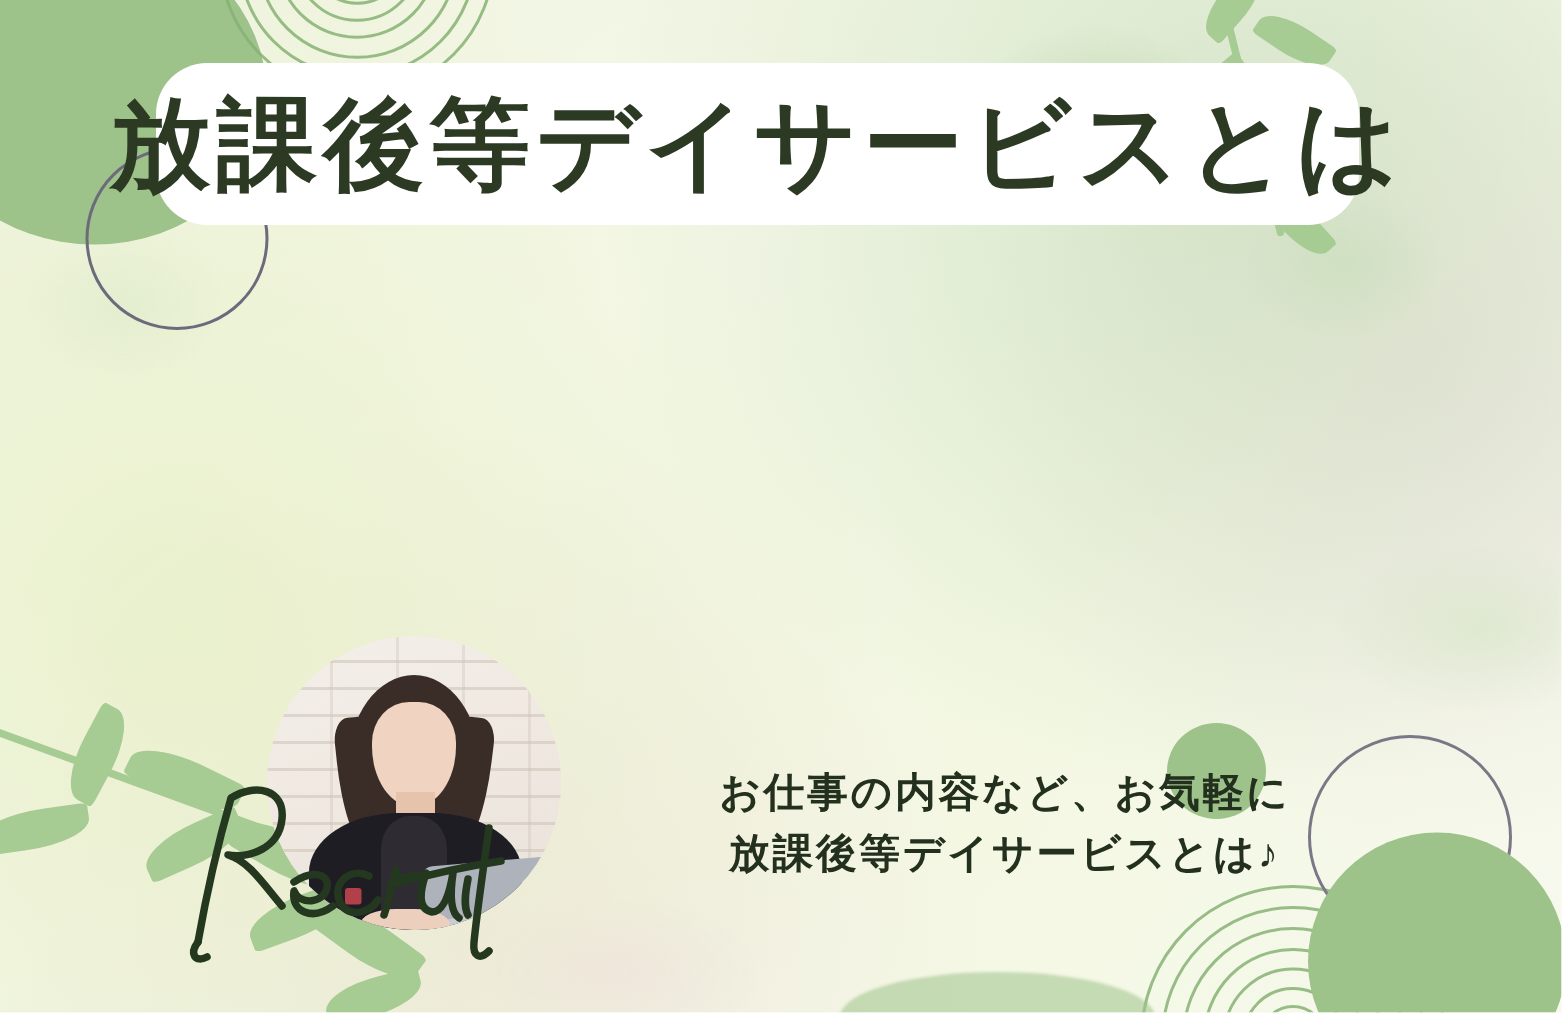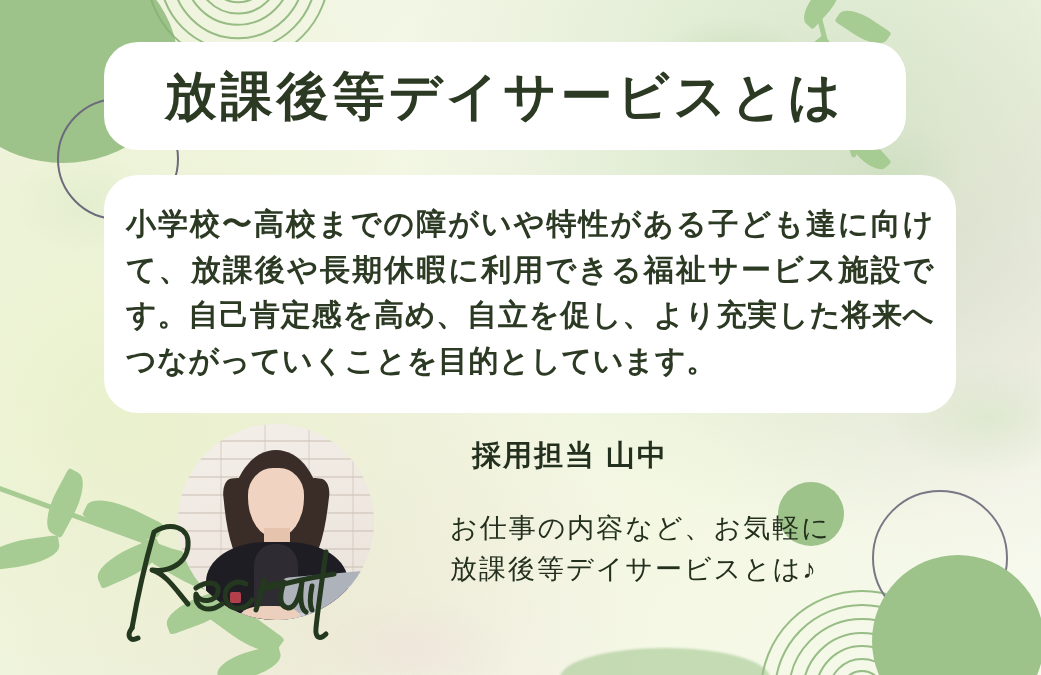--- a/index.html
+++ b/index.html
@@ -216,21 +216,21 @@
     border-radius: 34px;
     display: flex;
     align-items: flex-start;
     justify-content: flex-start;
     padding: 26px 22px 0 22px;
     box-sizing: border-box;
   }
 
   
   .title-text {
-    font-size: 52px;
+    font-size: 67px;
     font-weight: bold;
     color: #2c3a24;
     letter-spacing: 4px;
     line-height: 1;
     white-space: nowrap;
   }
   .body-text {
     font-size: 30px;
     font-weight: bold;
     color: #2c3a24;
@@ -245,22 +245,23 @@
     font-size: 29px;
     font-weight: bold;
     color: #24301e;
     letter-spacing: 2px;
     white-space: nowrap;
   }
   .contact-lines {
     position: absolute;
     left: 450px; top: 508px;
     width: 440px;
+    text-align: center;
     font-size: 27px;
-    font-weight: normal;
+    font-weight: bold;
     color: #24301e;
     line-height: 1.5;
     letter-spacing: 2px;
   }
   .contact-lines div { white-space: nowrap; }
 
   
   .recruit-script {
     position: absolute;
     left: 112px; top: 516px;
@@ -371,24 +372,20 @@
       <path class="recruit-text" d="M148 74 C 170 68, 196 62, 222 58"></path>
 
       <path class="recruit-text" d="M20 112 C 14 120, 18 126, 26 122"></path>
     </svg>
   </div>
 
   <div class="card card-title">
     <div class="title-text">放課後等デイサービスとは</div>
   </div>
 
-  <div class="card card-body">
-    <div class="body-text">小学校〜高校までの障がいや特性がある子ども達に向けて、放課後や長期休暇に利用できる福祉サービス施設です。自己肯定感を高め、自立を促し、より充実した将来へつながっていくことを目的としています。</div>
-  </div>
-
-  <div class="staff-name">採用担当 山中</div>
+
 
   <div class="contact-lines">
     <div>お仕事の内容など、お気軽に</div>
     <div>放課後等デイサービスとは♪</div>
   </div>
 
 </div>
 
 </body></html>

